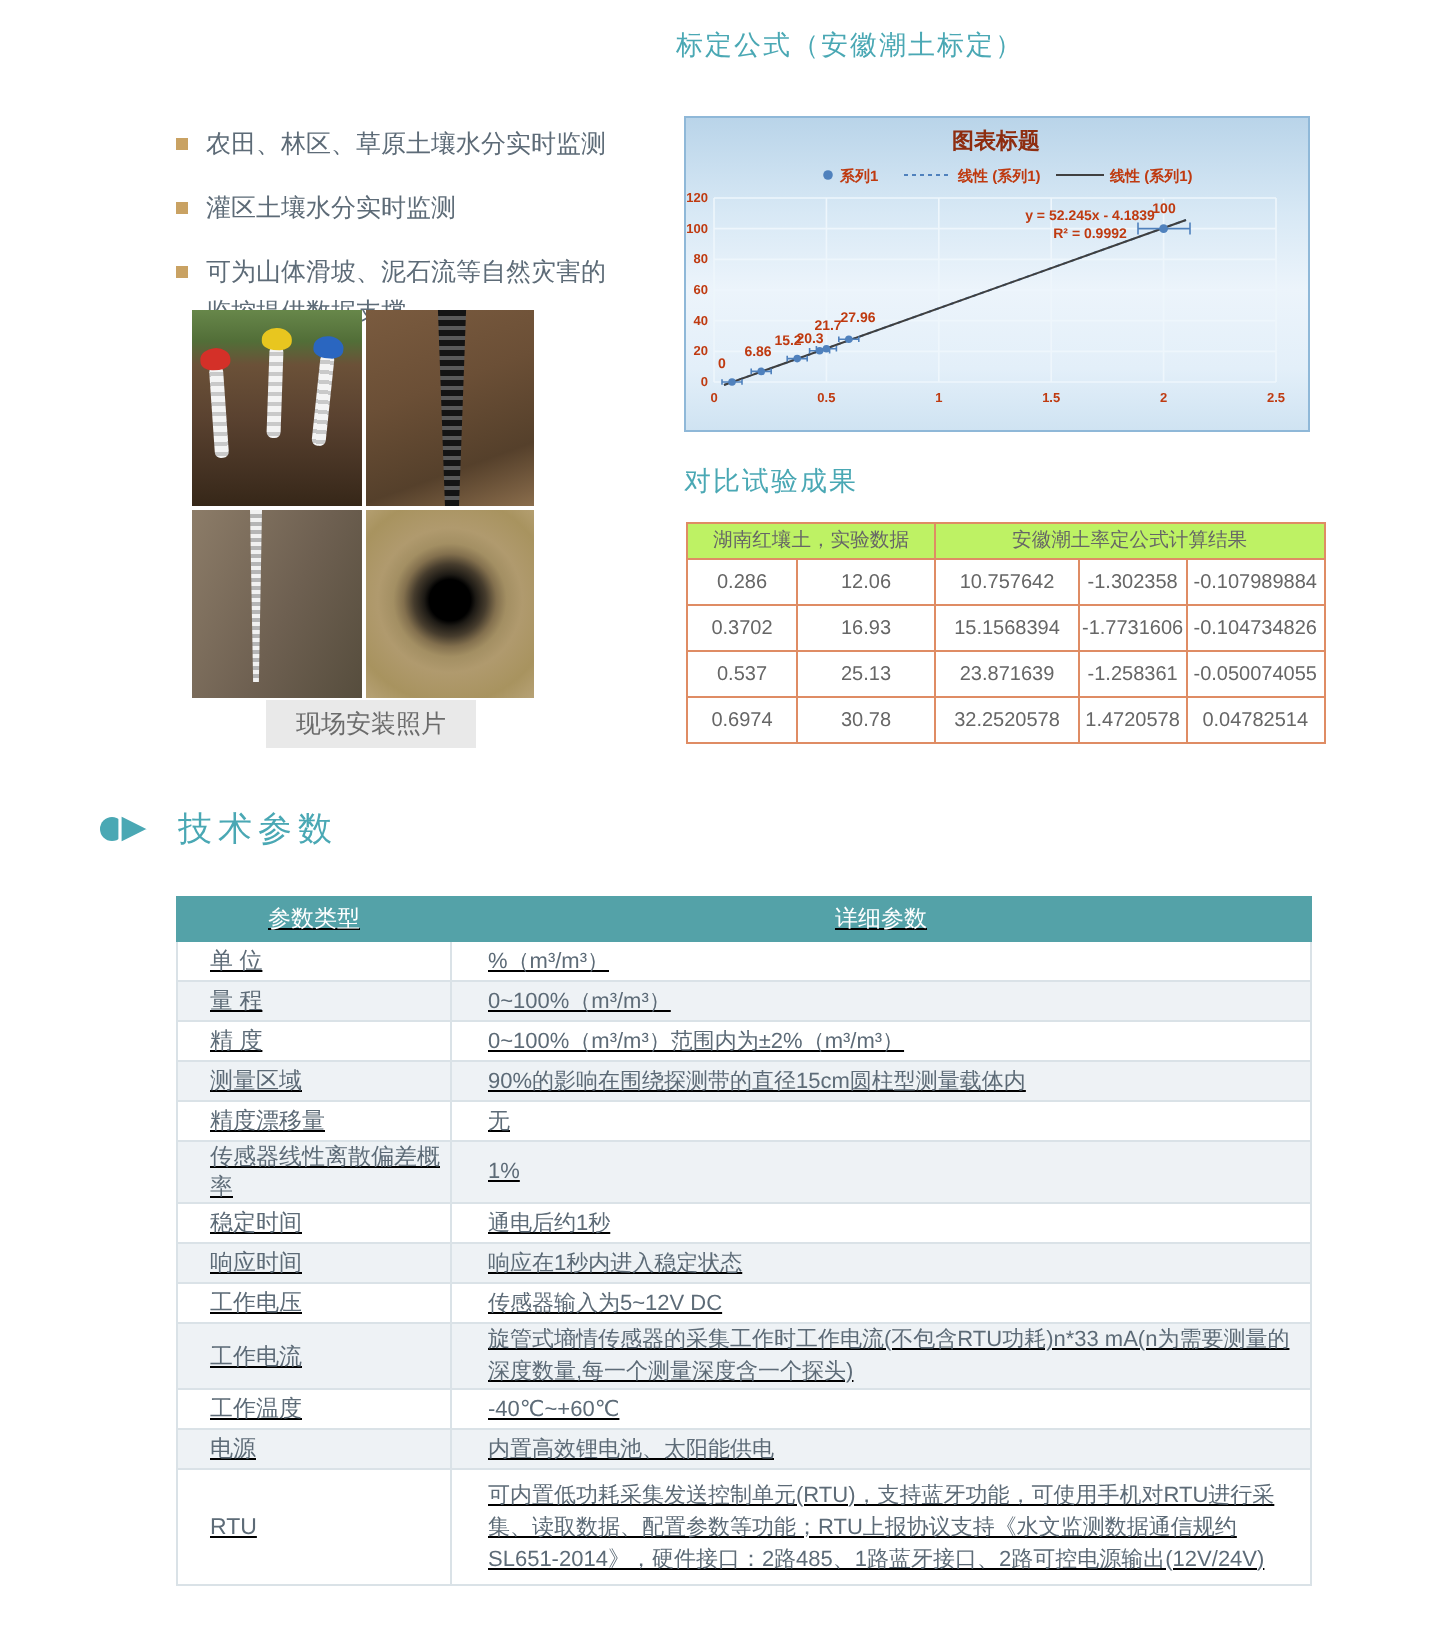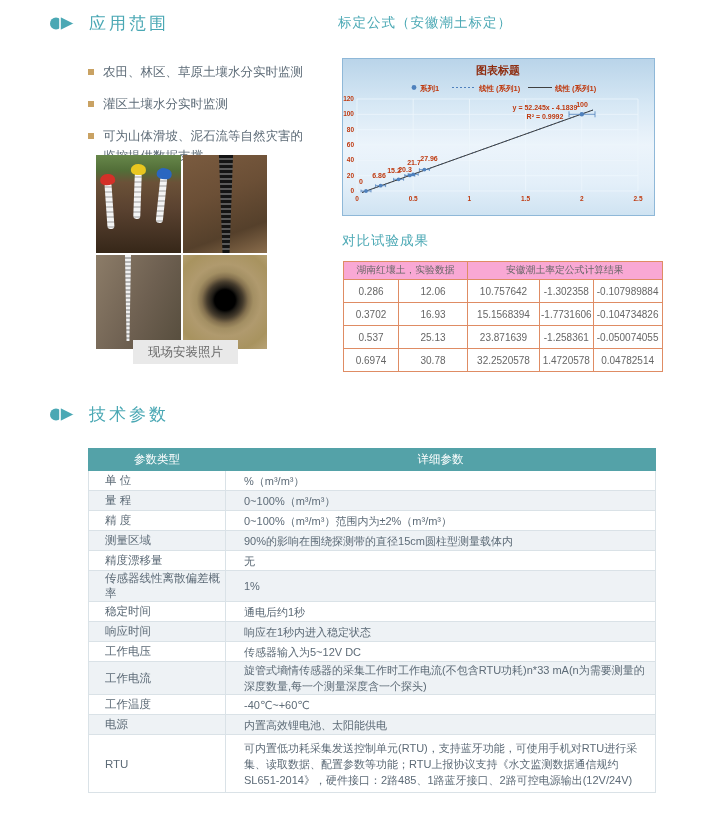--- a/index.html
+++ b/index.html
@@ -13,52 +13,45 @@
   .bullets{position:absolute;left:88px;top:50px;width:222px;margin:0;padding:0;list-style:none;}
   .bullets li{position:relative;padding-left:15px;font-size:12.5px;color:#5d6b77;
               line-height:20px;margin-bottom:6px;margin-top:12px;}
   .sq{position:absolute;left:0;top:7px;width:6px;height:6px;background:#c9a263;}
   
   .photo{position:absolute;overflow:hidden;}
   .stake{position:absolute;}
   .stem{width:7px;height:46px;border-radius:3px;
         background:repeating-linear-gradient(180deg,#f4f4f4 0 3px,#c9c9c9 3px 5px);}
   .cap{position:absolute;left:-4px;top:-9px;width:15px;height:11px;border-radius:50% 50% 40% 40%;}
-  .caption{position:absolute;left:133px;top:340px;width:105px;height:24px;background:#e9e9e9;
+  .caption{position:absolute;left:133px;top:350px;width:105px;height:24px;background:#e9e9e9;
            color:#6b6b6b;font-size:12.5px;line-height:24px;text-align:center;}
   
   .chart{position:absolute;left:342px;top:58px;}
   
   .cmp{position:absolute;left:343px;top:261px;border-collapse:collapse;table-layout:fixed;}
   .cmp th,.cmp td{border:1px solid #df8c64;text-align:center;color:#666;font-weight:normal;
                   overflow:hidden;white-space:nowrap;}
-  .cmp th{background:#f9a8d4;font-size:9.8px;height:15px;}
+  .cmp th{background:#bef264;font-size:9.8px;height:15px;}
   .cmp td{background:#fff;font-size:10px;height:20px;}
   
-  .tech{position:absolute;left:88px;top:448px;border-collapse:collapse;table-layout:fixed;width:567px;}
+  .tech{position:absolute;left:88px;top:448px;border-collapse:collapse;table-layout:fixed;width:567px;text-decoration:underline;}
   .tech th{background:#54a2a8;color:#fff;font-weight:normal;font-size:11.5px;height:19px;
            border:1px solid #54a2a8;}
   .tech td{border:1px solid #dae2e7;font-size:11px;color:#5d6b77;height:19px;padding:0;}
   .tech td.lab{padding-left:16px;font-size:11.5px;}
   .tech td.val{padding-left:18px;padding-right:10px;line-height:16px;}
   .tech tbody tr:nth-child(even){background:#eef2f5;}
   .tech tr.h2{height:26px;} .tech tr.h3{height:58px;}
 </style>
 </head>
 <body>
 
 <div class="page">
 
-  <div class="sec-head" style="left:50px;top:12px;">
-    <svg width="26" height="17" viewBox="0 0 26 17">
-      <circle cx="6" cy="8.5" r="6" fill="#4aa8b4"></circle>
-      <polygon points="10,1 25,8.5 10,16" fill="#4aa8b4" stroke="#ffffff" stroke-width="1.6"></polygon>
-    </svg>
-    <span class="ttl">应用范围</span>
-  </div>
 
   <ul class="bullets">
     <li><span class="sq"></span><span>农田、林区、草原土壤水分实时监测</span></li>
     <li><span class="sq"></span><span>灌区土壤水分实时监测</span></li>
     <li><span class="sq"></span><span>可为山体滑坡、泥石流等自然灾害的监控提供数据支撑</span></li>
   </ul>
 
   <div class="photo" style="left:96px;top:155px;width:85px;height:98px;
               background:linear-gradient(180deg,#67874a 0%,#526e38 16%,#6b5138 28%,#5a4230 55%,#423021 85%,#362718 100%);">
     <div class="stake" style="left:10px;top:28px;transform:rotate(-4deg);">

